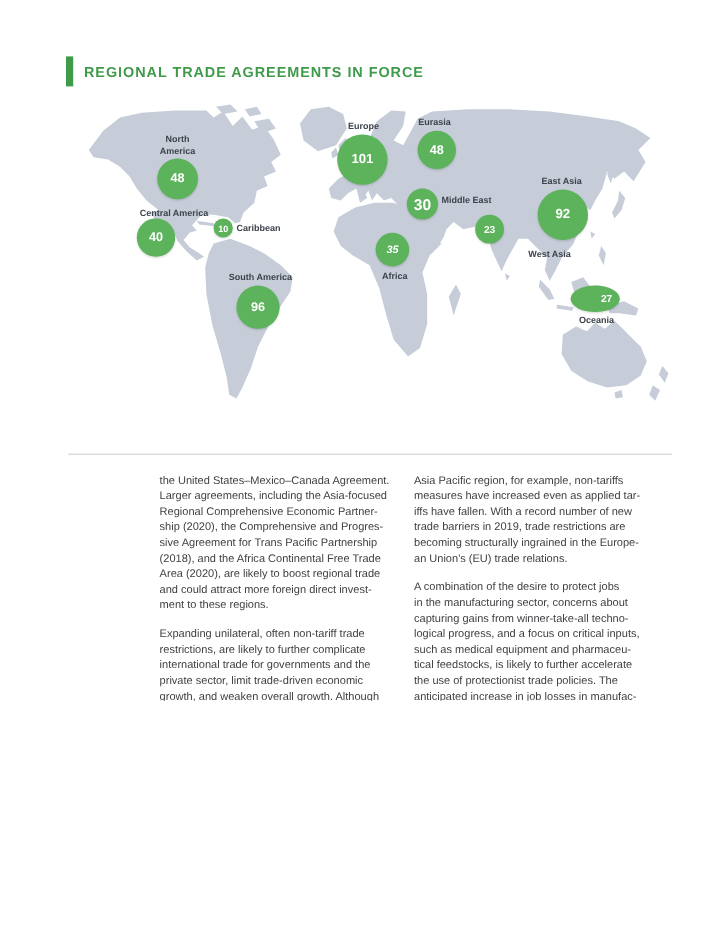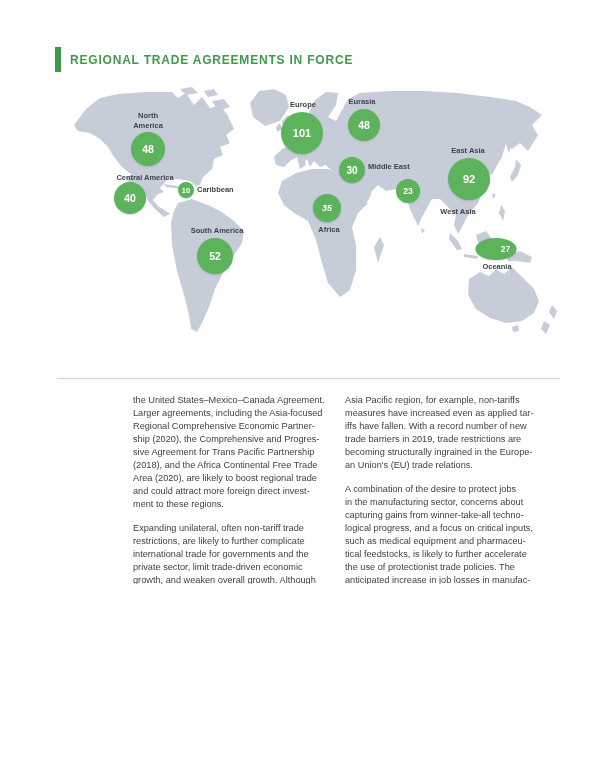--- a/index.html
+++ b/index.html
@@ -96,27 +96,27 @@
       <path d="M484 236 L490 240 L486 249 L481 244 Z"></path>
     </svg>
     <div class="markers">
         <div class="marker" style="left: 88px; top: 64px; width: 34px; height: 34px; font-size: 10.5px;">48</div>
         <div class="map-label align-center" style="left: 88px; top: 36px;">North
 America</div>
         <div class="marker" style="left: 70px; top: 113px; width: 32px; height: 32px; font-size: 10.5px;">40</div>
         <div class="map-label align-center" style="left: 61px; top: 93px; margin-left: 24px;">Central America</div>
         <div class="marker" style="left: 126px; top: 105px; width: 16px; height: 16px; font-size: 7.5px;">10</div>
         <div class="map-label align-left" style="left: 137px; top: 105px;">Caribbean</div>
-        <div class="marker" style="left: 155px; top: 171px; width: 36px; height: 36px; font-size: 10.5px;">52</div>
+        <div class="marker" style="left: 155px; top: 171px; width: 36px; height: 36px; font-size: 10.5px;">96</div>
         <div class="map-label align-center" style="left: 157px; top: 146px;">South America</div>
         <div class="marker" style="left: 242px; top: 48px; width: 42px; height: 42px; font-size: 11px;">101</div>
         <div class="map-label align-center" style="left: 243px; top: 20px;">Europe</div>
         <div class="marker" style="left: 304px; top: 40px; width: 32px; height: 32px; font-size: 10.5px;">48</div>
         <div class="map-label align-center" style="left: 302px; top: 17px;">Eurasia</div>
-        <div class="marker" style="left: 292px; top: 85px; width: 26px; height: 26px; font-size: 10px; text-align: right;">30</div>
+        <div class="marker" style="left: 292px; top: 85px; width: 26px; height: 26px; font-size: 13px; text-align: right;">30</div>
         <div class="map-label align-left" style="left: 308px; top: 82px;">Middle East</div>
         <div class="marker" style="left: 348px; top: 106px; width: 24px; height: 24px; font-size: 8.5px;">23</div>
         <div class="map-label align-center" style="left: 354px; top: 127px; margin-left: 44px;">West Asia</div>
         <div class="marker" style="left: 267px; top: 123px; width: 28px; height: 28px; font-size: 9px; font-style: italic;">35</div>
         <div class="map-label align-center" style="left: 269px; top: 145px;">Africa</div>
         <div class="marker" style="left: 409px; top: 94px; width: 42px; height: 42px; font-size: 11px;">92</div>
         <div class="map-label align-center" style="left: 408px; top: 66px;">East Asia</div>
         <div class="marker" style="left: 436px; top: 164px; width: 22px; height: 22px; font-size: 8.5px; padding-left: 19px;">27</div>
         <div class="map-label align-center" style="left: 437px; top: 182px;">Oceania</div>
       </div>

